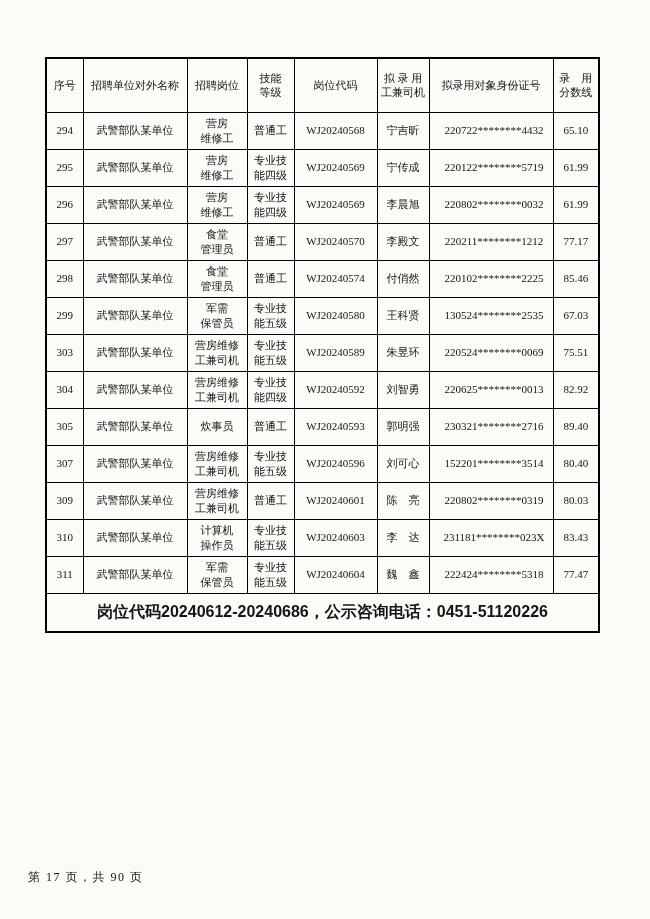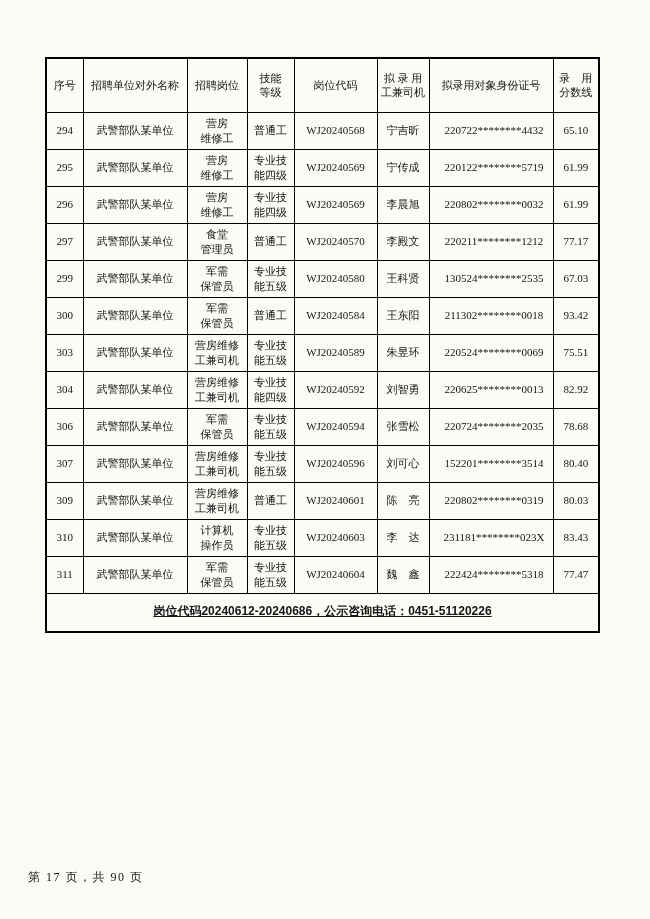--- a/index.html
+++ b/index.html
@@ -35,23 +35,22 @@
     overflow:hidden;
   }
   thead tr { height:54px; }
   tbody tr { height:37px;margin-left:30px; }
   tfoot tr { height:39px; }
   td.c-id { font-size:11px; letter-spacing:0px;padding-left:8px; }
   td.c-score, td.c-code { font-variant-numeric:normal; }
   tfoot td {
     font-family:"Liberation Sans","DejaVu Sans",sans-serif;
     font-weight:bold;
-    font-size:12px;
+    font-size:16px;
     white-space:normal;
-    text-decoration:underline;
   }
   .page-footer {
     position:absolute;
     left:0; top:869px;
     width:100%;
     text-align:left;
     font-size:12px;
     letter-spacing:1.5px;
     padding-left:28px;
   }
@@ -128,41 +127,41 @@
     <td class="c-unit">武警部队某单位</td>
     <td class="c-position">食堂
 管理员</td>
     <td class="c-level">普通工</td>
     <td class="c-code">WJ20240570</td>
     <td class="c-name">李殿文</td>
     <td class="c-id">220211********1212</td>
     <td class="c-score">77.17</td>
   </tr>
         <tr>
+    <td class="c-no">298</td>
+    <td class="c-unit">武警部队某单位</td>
+    <td class="c-position">食堂
+管理员</td>
+    <td class="c-level">普通工</td>
+    <td class="c-code">WJ20240574</td>
+    <td class="c-name">付俏然</td>
+    <td class="c-id">220102********2225</td>
+    <td class="c-score">85.46</td>
+  </tr>
+        <tr>
     <td class="c-no">299</td>
     <td class="c-unit">武警部队某单位</td>
     <td class="c-position">军需
 保管员</td>
     <td class="c-level">专业技
 能五级</td>
     <td class="c-code">WJ20240580</td>
     <td class="c-name">王科贤</td>
     <td class="c-id">130524********2535</td>
     <td class="c-score">67.03</td>
-  </tr>
-        <tr>
-    <td class="c-no">300</td>
-    <td class="c-unit">武警部队某单位</td>
-    <td class="c-position">军需
-保管员</td>
-    <td class="c-level">普通工</td>
-    <td class="c-code">WJ20240584</td>
-    <td class="c-name">王东阳</td>
-    <td class="c-id">211302********0018</td>
-    <td class="c-score">93.42</td>
   </tr>
         <tr>
     <td class="c-no">303</td>
     <td class="c-unit">武警部队某单位</td>
     <td class="c-position">营房维修
 工兼司机</td>
     <td class="c-level">专业技
 能五级</td>
     <td class="c-code">WJ20240589</td>
     <td class="c-name">朱昱环</td>
@@ -175,30 +174,28 @@
     <td class="c-position">营房维修
 工兼司机</td>
     <td class="c-level">专业技
 能四级</td>
     <td class="c-code">WJ20240592</td>
     <td class="c-name">刘智勇</td>
     <td class="c-id">220625********0013</td>
     <td class="c-score">82.92</td>
   </tr>
         <tr>
-    <td class="c-no">306</td>
-    <td class="c-unit">武警部队某单位</td>
-    <td class="c-position">军需
-保管员</td>
-    <td class="c-level">专业技
-能五级</td>
-    <td class="c-code">WJ20240594</td>
-    <td class="c-name">张雪松</td>
-    <td class="c-id">220724********2035</td>
-    <td class="c-score">78.68</td>
+    <td class="c-no">305</td>
+    <td class="c-unit">武警部队某单位</td>
+    <td class="c-position">炊事员</td>
+    <td class="c-level">普通工</td>
+    <td class="c-code">WJ20240593</td>
+    <td class="c-name">郭明强</td>
+    <td class="c-id">230321********2716</td>
+    <td class="c-score">89.40</td>
   </tr>
         <tr>
     <td class="c-no">307</td>
     <td class="c-unit">武警部队某单位</td>
     <td class="c-position">营房维修
 工兼司机</td>
     <td class="c-level">专业技
 能五级</td>
     <td class="c-code">WJ20240596</td>
     <td class="c-name">刘可心</td>

